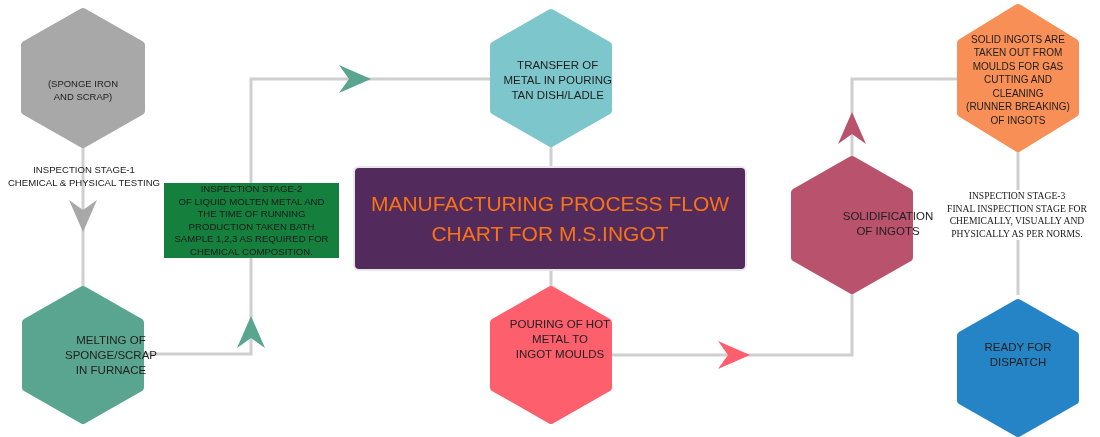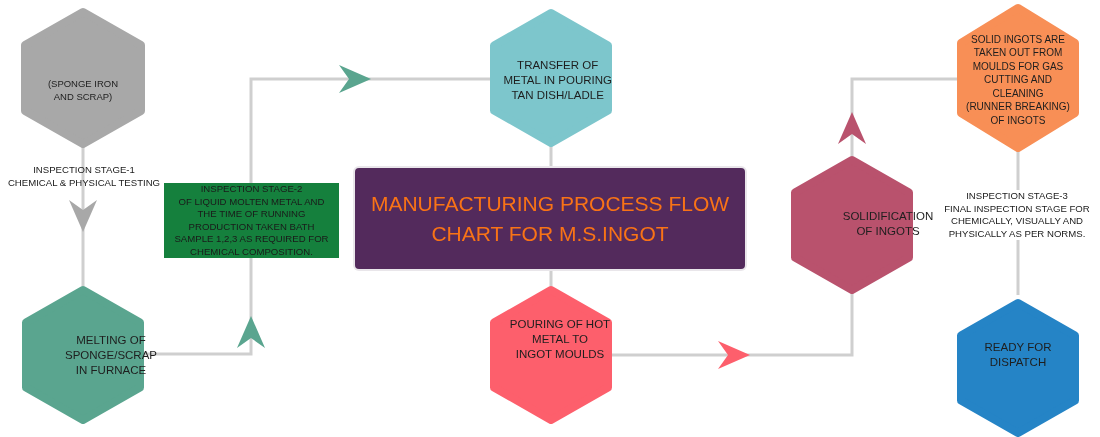--- a/index.html
+++ b/index.html
@@ -67,20 +67,20 @@
 </div>
 
 <div class="note" style="left:4px;top:164px;width:160px;">INSPECTION STAGE-1
 CHEMICAL &amp; PHYSICAL TESTING</div>
 <div class="note" style="left:164px;top:183px;width:175px;background:#15803d;">INSPECTION STAGE-2
 OF LIQUID MOLTEN METAL AND
 THE TIME OF RUNNING
 PRODUCTION TAKEN BATH
 SAMPLE 1,2,3 AS REQUIRED FOR
 CHEMICAL COMPOSITION.</div>
-<div class="note" style="left:937px;top:190px;width:160px;background:#fff;">INSPECTION STAGE-3
+<div class="note" style="left:937px;top:190px;width:160px;background:#fff;font-family:Liberation Serif, serif;">INSPECTION STAGE-3
 FINAL INSPECTION STAGE FOR
 CHEMICALLY, VISUALLY AND
 PHYSICALLY AS PER NORMS.</div>
 
 <div class="title-box">
   <div><span>MANUFACTURING PROCESS FLOW</span><br><span>CHART FOR M.S.INGOT</span></div>
 </div>
 
 </body></html>

